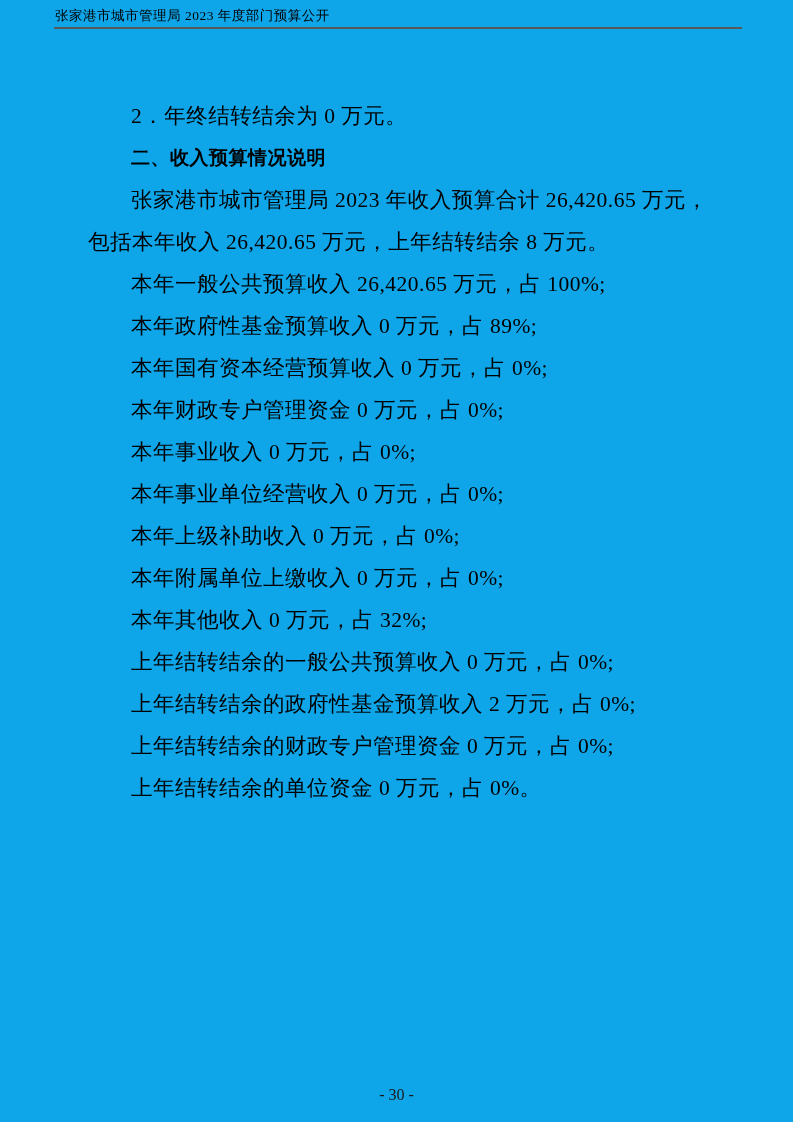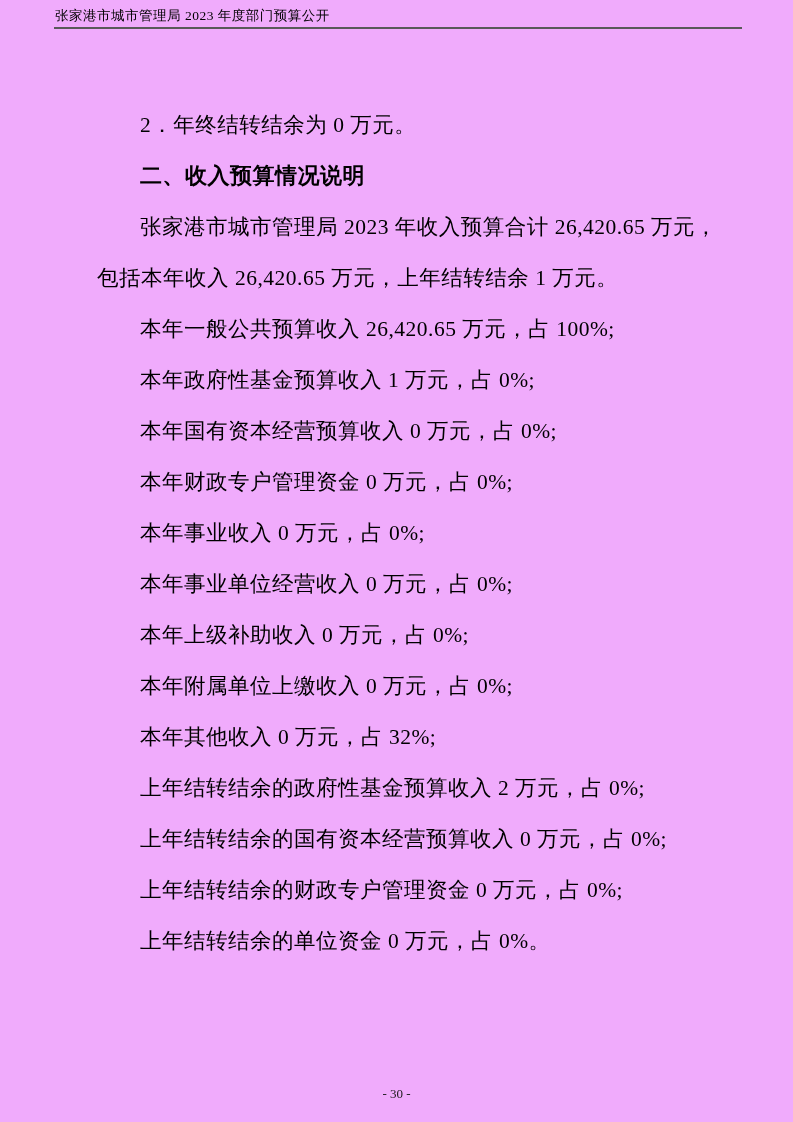--- a/index.html
+++ b/index.html
@@ -4,21 +4,21 @@
 <style>
   html, body {
     margin: 0;
     padding: 0;
     background: #ffffff;
   }
   .page {
     position: relative;
     width: 793px;
     height: 1122px;
-    background: #f0abfc;
+    background: #0ea5e9;
     overflow: hidden;
     font-family: "Liberation Serif", "DejaVu Serif", serif;
     color: #000000;
   }
   .page-header {
     position: absolute;
     left: 55px;
     top: 7px;
     font-size: 13.5px;
     line-height: 18px;
@@ -33,73 +33,73 @@
     height: 2px;
     background: #595959;
   }
   .content {
     position: absolute;
     left: 88px;
     top: 95px;
     width: 640px;
   }
   .line {
-    margin: 9px;
+    margin: 0;
     height: 42px;
     line-height: 42px;
     font-size: 21.5px;
     white-space: nowrap;
     letter-spacing: 0.5px;
   }
   .line.indent {
     padding-left: 43px;
   }
   .line.heading {
     font-family: "Liberation Sans", "DejaVu Sans", sans-serif;
     font-weight: 700;
-    font-size: 22px;
+    font-size: 19px;
   }
   .page-footer {
     position: absolute;
     left: 0;
     right: 0;
     top: 1086px;
     text-align: center;
-    font-size: 13px;
+    font-size: 16px;
     color: #1a1a1a;
     font-family: Liberation Serif, serif;
   }
 </style>
 </head>
 <body>
 
 <div class="page">
 
   <div class="page-header">
     <span>张家港市城市管理局 2023 年度部门预算公开</span>
   </div>
 
   <div class="header-rule"></div>
 
   <main class="content" id="content">
       <p class="line indent">2．年终结转结余为 0 万元。</p>
       <p class="line indent heading">二、收入预算情况说明</p>
       <p class="line indent">张家港市城市管理局 2023 年收入预算合计 26,420.65 万元，</p>
-      <p class="line">包括本年收入 26,420.65 万元，上年结转结余 1 万元。</p>
+      <p class="line">包括本年收入 26,420.65 万元，上年结转结余 8 万元。</p>
       <p class="line indent">本年一般公共预算收入 26,420.65 万元，占 100%;</p>
-      <p class="line indent">本年政府性基金预算收入 1 万元，占 0%;</p>
+      <p class="line indent">本年政府性基金预算收入 0 万元，占 89%;</p>
       <p class="line indent">本年国有资本经营预算收入 0 万元，占 0%;</p>
       <p class="line indent">本年财政专户管理资金 0 万元，占 0%;</p>
       <p class="line indent">本年事业收入 0 万元，占 0%;</p>
       <p class="line indent">本年事业单位经营收入 0 万元，占 0%;</p>
       <p class="line indent">本年上级补助收入 0 万元，占 0%;</p>
       <p class="line indent">本年附属单位上缴收入 0 万元，占 0%;</p>
       <p class="line indent">本年其他收入 0 万元，占 32%;</p>
+      <p class="line indent">上年结转结余的一般公共预算收入 0 万元，占 0%;</p>
       <p class="line indent">上年结转结余的政府性基金预算收入 2 万元，占 0%;</p>
-      <p class="line indent">上年结转结余的国有资本经营预算收入 0 万元，占 0%;</p>
       <p class="line indent">上年结转结余的财政专户管理资金 0 万元，占 0%;</p>
       <p class="line indent">上年结转结余的单位资金 0 万元，占 0%。</p>
     </main>
 
   <div class="page-footer">
     <span>- 30 -</span>
   </div>
 
 </div>
 

